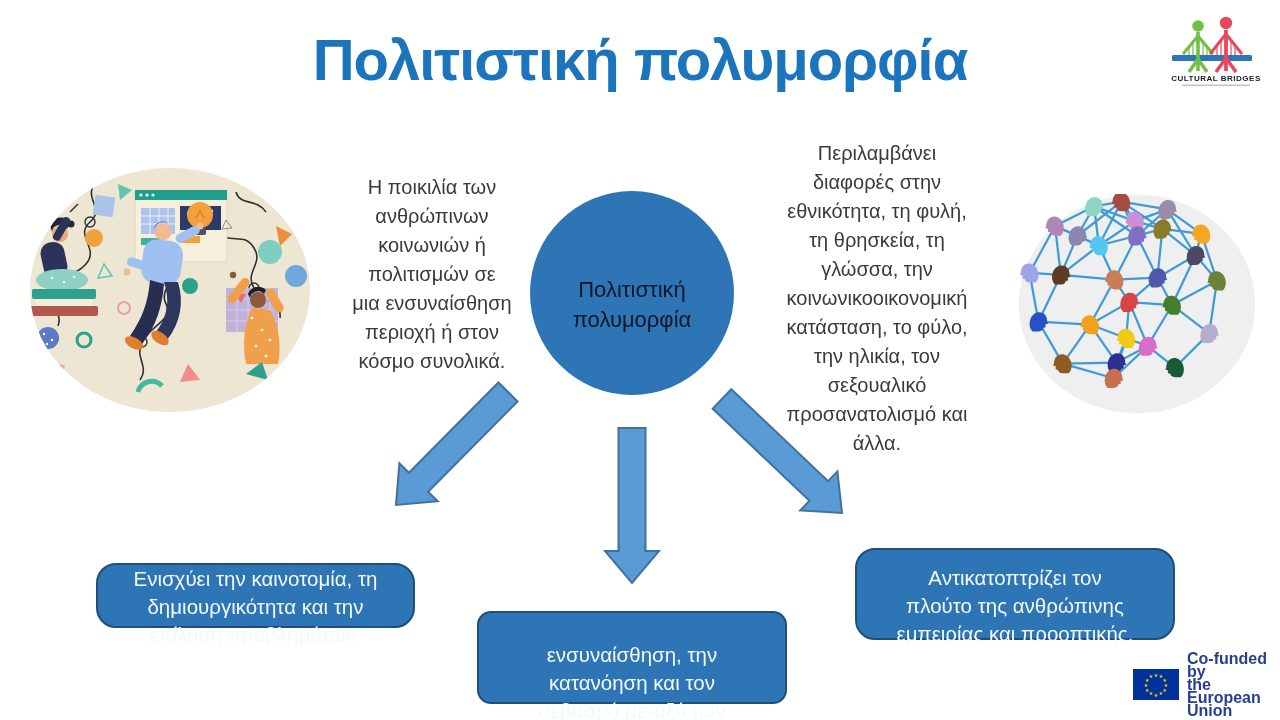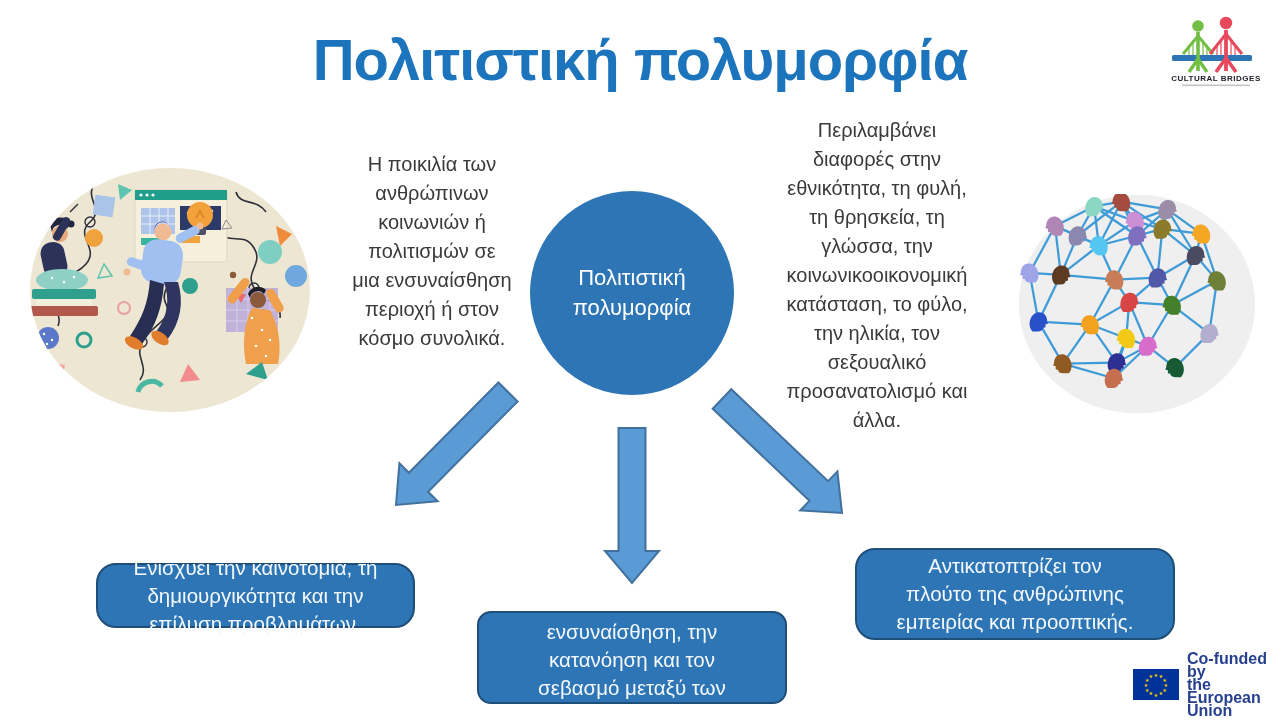--- a/index.html
+++ b/index.html
@@ -1,31 +1,31 @@
 <!DOCTYPE html>
 <html><head>
 <meta charset="utf-8">
 <style>
   html,body{margin:0;padding:0;background:#fff;}
   body{font-family:"Liberation Sans",sans-serif;}
   .slide{position:relative;width:1280px;height:720px;background:#ffffff;overflow:hidden;margin:0 auto;}
-  .preline{white-space:pre-line;}
+  .preline{white-space:pre-line;margin-top:23px;}
 
   .title{position:absolute;left:0;top:26px;width:1280px;text-align:center;
          font-size:58px;font-weight:bold;color:#1C74BC;letter-spacing:-1px;}
 
   .cb-logo{position:absolute;left:1168px;top:12px;width:96px;height:78px;}
 
   .def-text{position:absolute;color:#3A3A3A;font-size:20px;line-height:29px;text-align:center;}
   .def-left{left:322px;top:150px;width:220px;}
   .def-right{left:744px;top:116px;width:266px;}
 
   .center-circle{position:absolute;left:530px;top:191px;width:204px;height:204px;border-radius:50%;
                  background:#2E75B6;display:flex;align-items:center;justify-content:center;
-                 color:#ffffff;font-size:22px;line-height:30px;text-align:center;}
+                 color:#0f172a;font-size:22px;line-height:30px;text-align:center;}
 
   .illus{position:absolute;}
   .illus-left{left:30px;top:168px;width:280px;height:244px;}
   .illus-right{left:1014px;top:194px;width:244px;height:226px;}
 
   .arrows-overlay{position:absolute;left:0;top:0;width:1280px;height:720px;pointer-events:none;}
 
   .benefit-box{position:absolute;background:#2E75B6;border:2.5px solid #1F4E79;border-radius:20px;
                color:#F4F9FD;font-size:20.5px;line-height:28px;text-align:center;
                display:flex;align-items:center;justify-content:center;box-sizing:border-box;}

